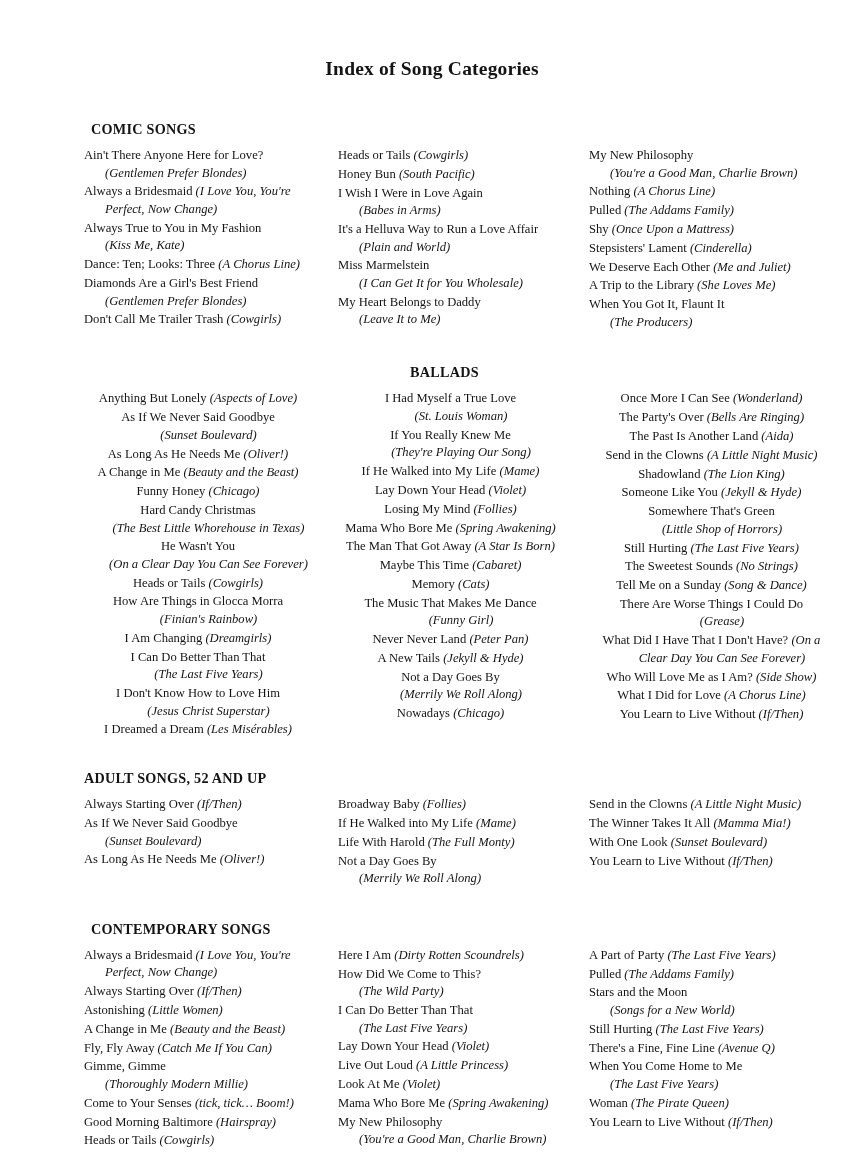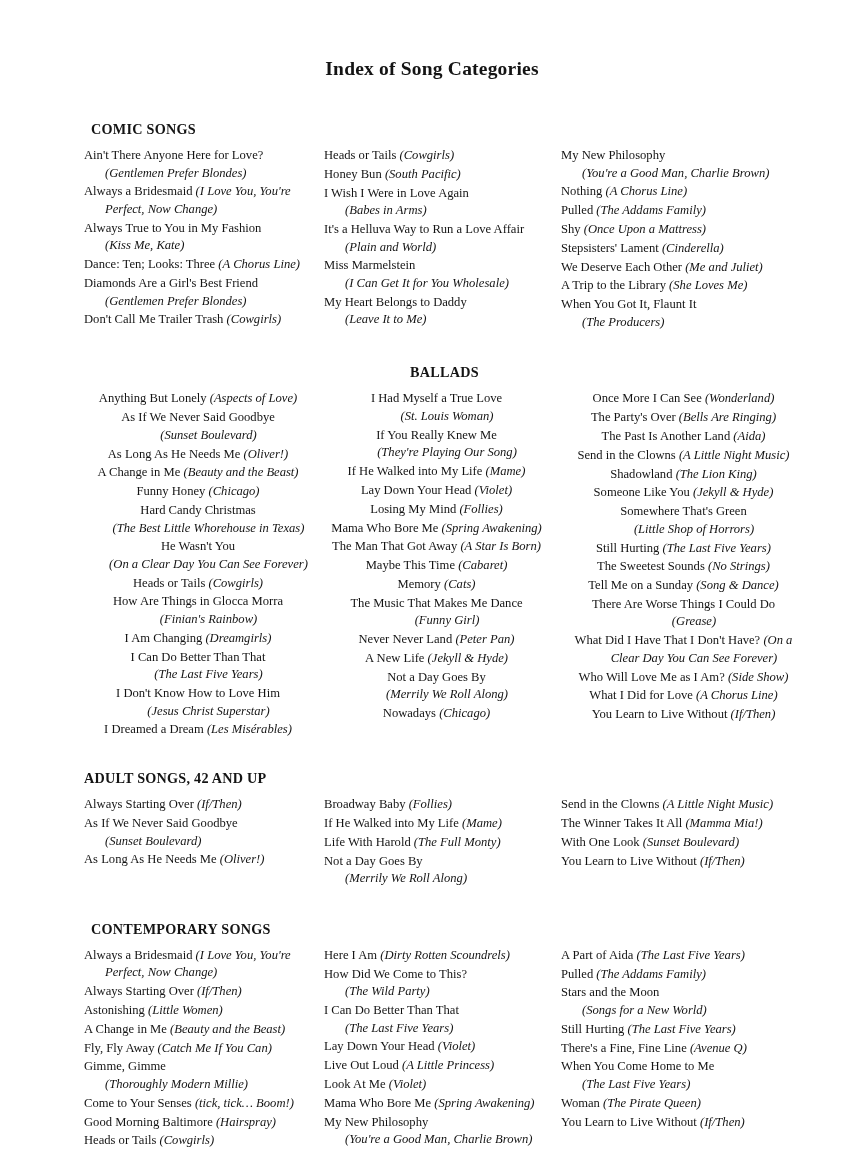--- a/index.html
+++ b/index.html
@@ -40,21 +40,21 @@
     font-weight: bold;
     letter-spacing: 0.25px;
     margin: 0 0 9px 0;
   }
   .section-heading.indented {
     padding-left: 7px;
   }
   .columns {
     display: flex;
     align-items: flex-start;
-    column-gap: 4px;
+    column-gap: 18px;
   }
   .col {
     flex: 0 0 auto;
     box-sizing: border-box;
   }
   .col-1 { width: 236px; padding-right: 8px; }
   .col-2 { width: 233px; padding-right: 8px; }
   .col-3 { width: 245px; }
 
   .entry {
@@ -132,21 +132,21 @@
             <div class="entry"><span class="song">If You Really Knew Me</span><br><span class="show">(They're Playing Our Song)</span></div>
             <div class="entry"><span class="song">If He Walked into My Life</span> <span class="show">(Mame)</span></div>
             <div class="entry"><span class="song">Lay Down Your Head</span> <span class="show">(Violet)</span></div>
             <div class="entry"><span class="song">Losing My Mind</span> <span class="show">(Follies)</span></div>
             <div class="entry"><span class="song">Mama Who Bore Me</span> <span class="show">(Spring Awakening)</span></div>
             <div class="entry"><span class="song">The Man That Got Away</span> <span class="show">(A Star Is Born)</span></div>
             <div class="entry"><span class="song">Maybe This Time</span> <span class="show">(Cabaret)</span></div>
             <div class="entry"><span class="song">Memory</span> <span class="show">(Cats)</span></div>
             <div class="entry"><span class="song">The Music That Makes Me Dance</span><br><span class="show">(Funny Girl)</span></div>
             <div class="entry"><span class="song">Never Never Land</span> <span class="show">(Peter Pan)</span></div>
-            <div class="entry"><span class="song">A New Life</span> <span class="show">(Jekyll &amp; Hyde)</span></div>
+            <div class="entry"><span class="song">A New Tails</span> <span class="show">(Jekyll &amp; Hyde)</span></div>
             <div class="entry"><span class="song">Not a Day Goes By</span><br><span class="show">(Merrily We Roll Along)</span></div>
             <div class="entry"><span class="song">Nowadays</span> <span class="show">(Chicago)</span></div>
           </div>
           <div class="col col-3">
             <div class="entry"><span class="song">Once More I Can See</span> <span class="show">(Wonderland)</span></div>
             <div class="entry"><span class="song">The Party's Over</span> <span class="show">(Bells Are Ringing)</span></div>
             <div class="entry"><span class="song">The Past Is Another Land</span> <span class="show">(Aida)</span></div>
             <div class="entry"><span class="song">Send in the Clowns</span> <span class="show">(A Little Night Music)</span></div>
             <div class="entry"><span class="song">Shadowland</span> <span class="show">(The Lion King)</span></div>
             <div class="entry"><span class="song">Someone Like You</span> <span class="show">(Jekyll &amp; Hyde)</span></div>
@@ -156,21 +156,21 @@
             <div class="entry"><span class="song">Tell Me on a Sunday</span> <span class="show">(Song &amp; Dance)</span></div>
             <div class="entry"><span class="song">There Are Worse Things I Could Do</span><br><span class="show">(Grease)</span></div>
             <div class="entry"><span class="song">What Did I Have That I Don't Have?</span> <span class="show">(On a Clear Day You Can See Forever)</span></div>
             <div class="entry"><span class="song">Who Will Love Me as I Am?</span> <span class="show">(Side Show)</span></div>
             <div class="entry"><span class="song">What I Did for Love</span> <span class="show">(A Chorus Line)</span></div>
             <div class="entry"><span class="song">You Learn to Live Without</span> <span class="show">(If/Then)</span></div>
           </div>
         </div>
       </div>
       <div class="section sec-adult">
-        <div class="section-heading">ADULT SONGS, 42 AND UP</div>
+        <div class="section-heading">ADULT SONGS, 52 AND UP</div>
         <div class="columns">
           <div class="col col-1">
             <div class="entry"><span class="song">Always Starting Over</span> <span class="show">(If/Then)</span></div>
             <div class="entry"><span class="song">As If We Never Said Goodbye</span><br><span class="show">(Sunset Boulevard)</span></div>
             <div class="entry"><span class="song">As Long As He Needs Me</span> <span class="show">(Oliver!)</span></div>
           </div>
           <div class="col col-2">
             <div class="entry"><span class="song">Broadway Baby</span> <span class="show">(Follies)</span></div>
             <div class="entry"><span class="song">If He Walked into My Life</span> <span class="show">(Mame)</span></div>
             <div class="entry"><span class="song">Life With Harold</span> <span class="show">(The Full Monty)</span></div>
@@ -203,21 +203,21 @@
             <div class="entry"><span class="song">How Did We Come to This?</span><br><span class="show">(The Wild Party)</span></div>
             <div class="entry"><span class="song">I Can Do Better Than That</span><br><span class="show">(The Last Five Years)</span></div>
             <div class="entry"><span class="song">Lay Down Your Head</span> <span class="show">(Violet)</span></div>
             <div class="entry"><span class="song">Live Out Loud</span> <span class="show">(A Little Princess)</span></div>
             <div class="entry"><span class="song">Look At Me</span> <span class="show">(Violet)</span></div>
             <div class="entry"><span class="song">Mama Who Bore Me</span> <span class="show">(Spring Awakening)</span></div>
             <div class="entry"><span class="song">My New Philosophy</span><br><span class="show">(You're a Good Man, Charlie Brown)</span></div>
             <div class="entry"><span class="song">Once More I Can See</span> <span class="show">(Wonderland)</span></div>
           </div>
           <div class="col col-3">
-            <div class="entry"><span class="song">A Part of Aida</span> <span class="show">(The Last Five Years)</span></div>
+            <div class="entry"><span class="song">A Part of Party</span> <span class="show">(The Last Five Years)</span></div>
             <div class="entry"><span class="song">Pulled</span> <span class="show">(The Addams Family)</span></div>
             <div class="entry"><span class="song">Stars and the Moon</span><br><span class="show">(Songs for a New World)</span></div>
             <div class="entry"><span class="song">Still Hurting</span> <span class="show">(The Last Five Years)</span></div>
             <div class="entry"><span class="song">There's a Fine, Fine Line</span> <span class="show">(Avenue Q)</span></div>
             <div class="entry"><span class="song">When You Come Home to Me</span><br><span class="show">(The Last Five Years)</span></div>
             <div class="entry"><span class="song">Woman</span> <span class="show">(The Pirate Queen)</span></div>
             <div class="entry"><span class="song">You Learn to Live Without</span> <span class="show">(If/Then)</span></div>
           </div>
         </div>
       </div>

